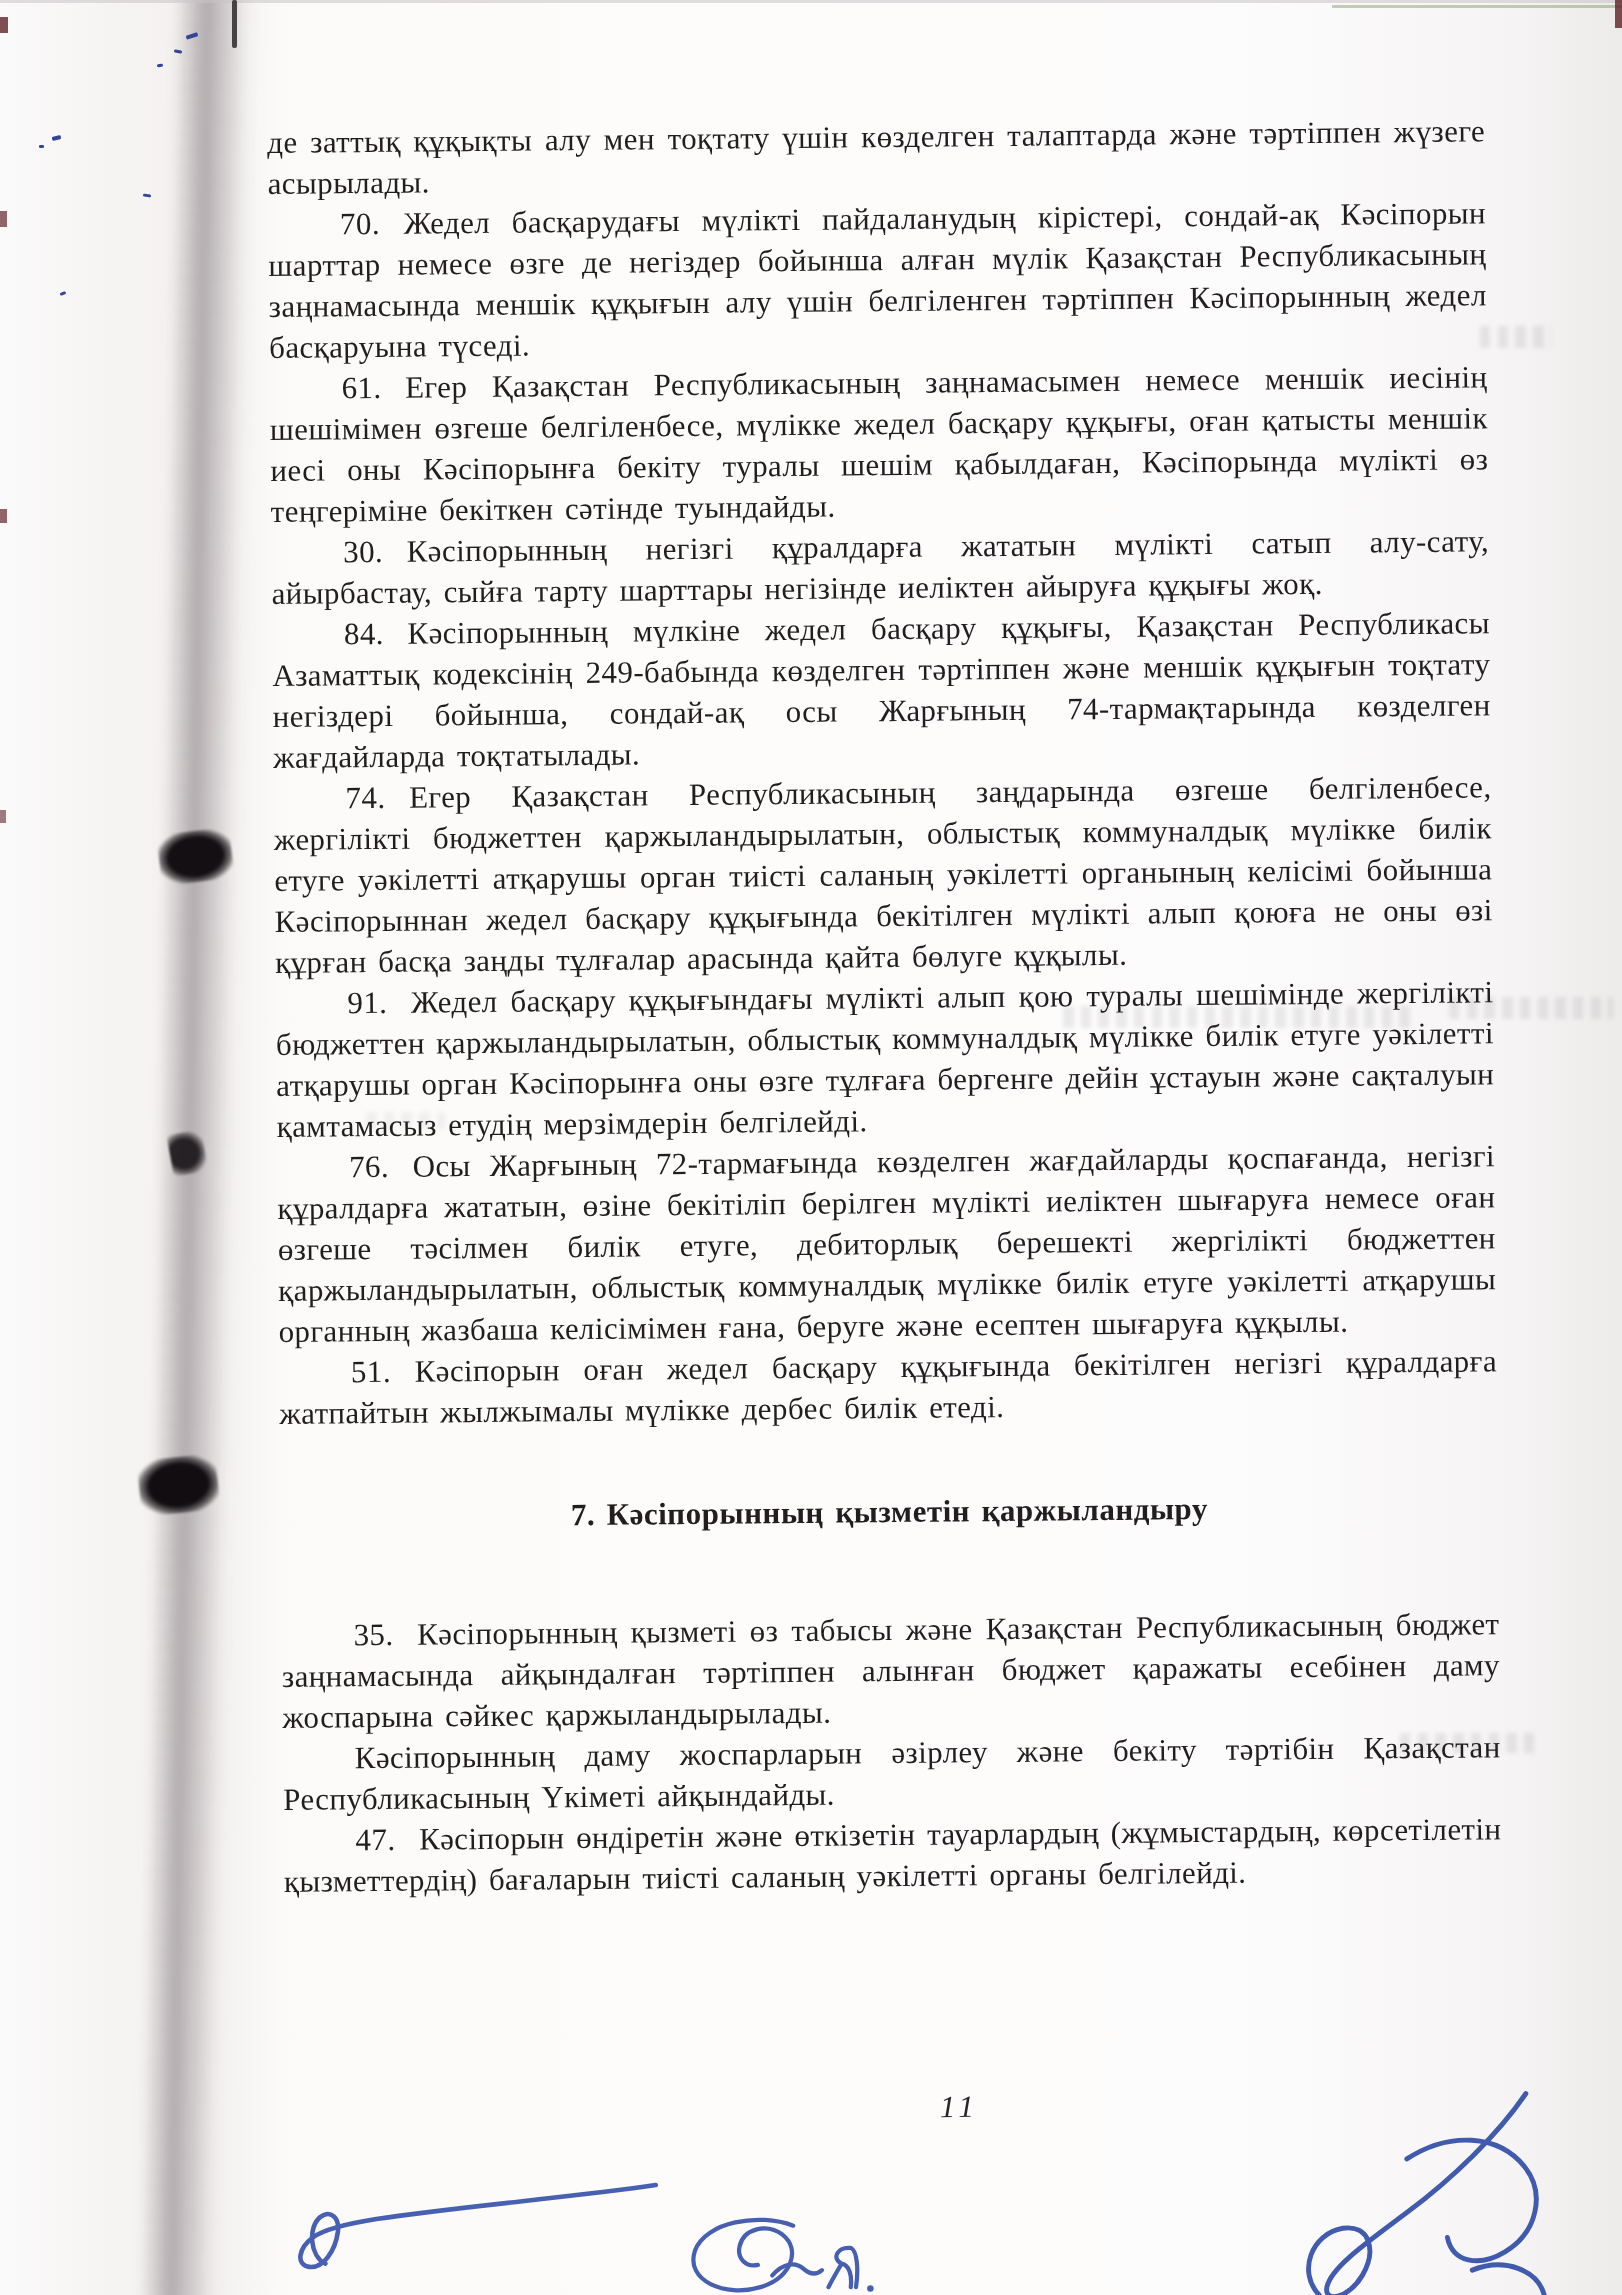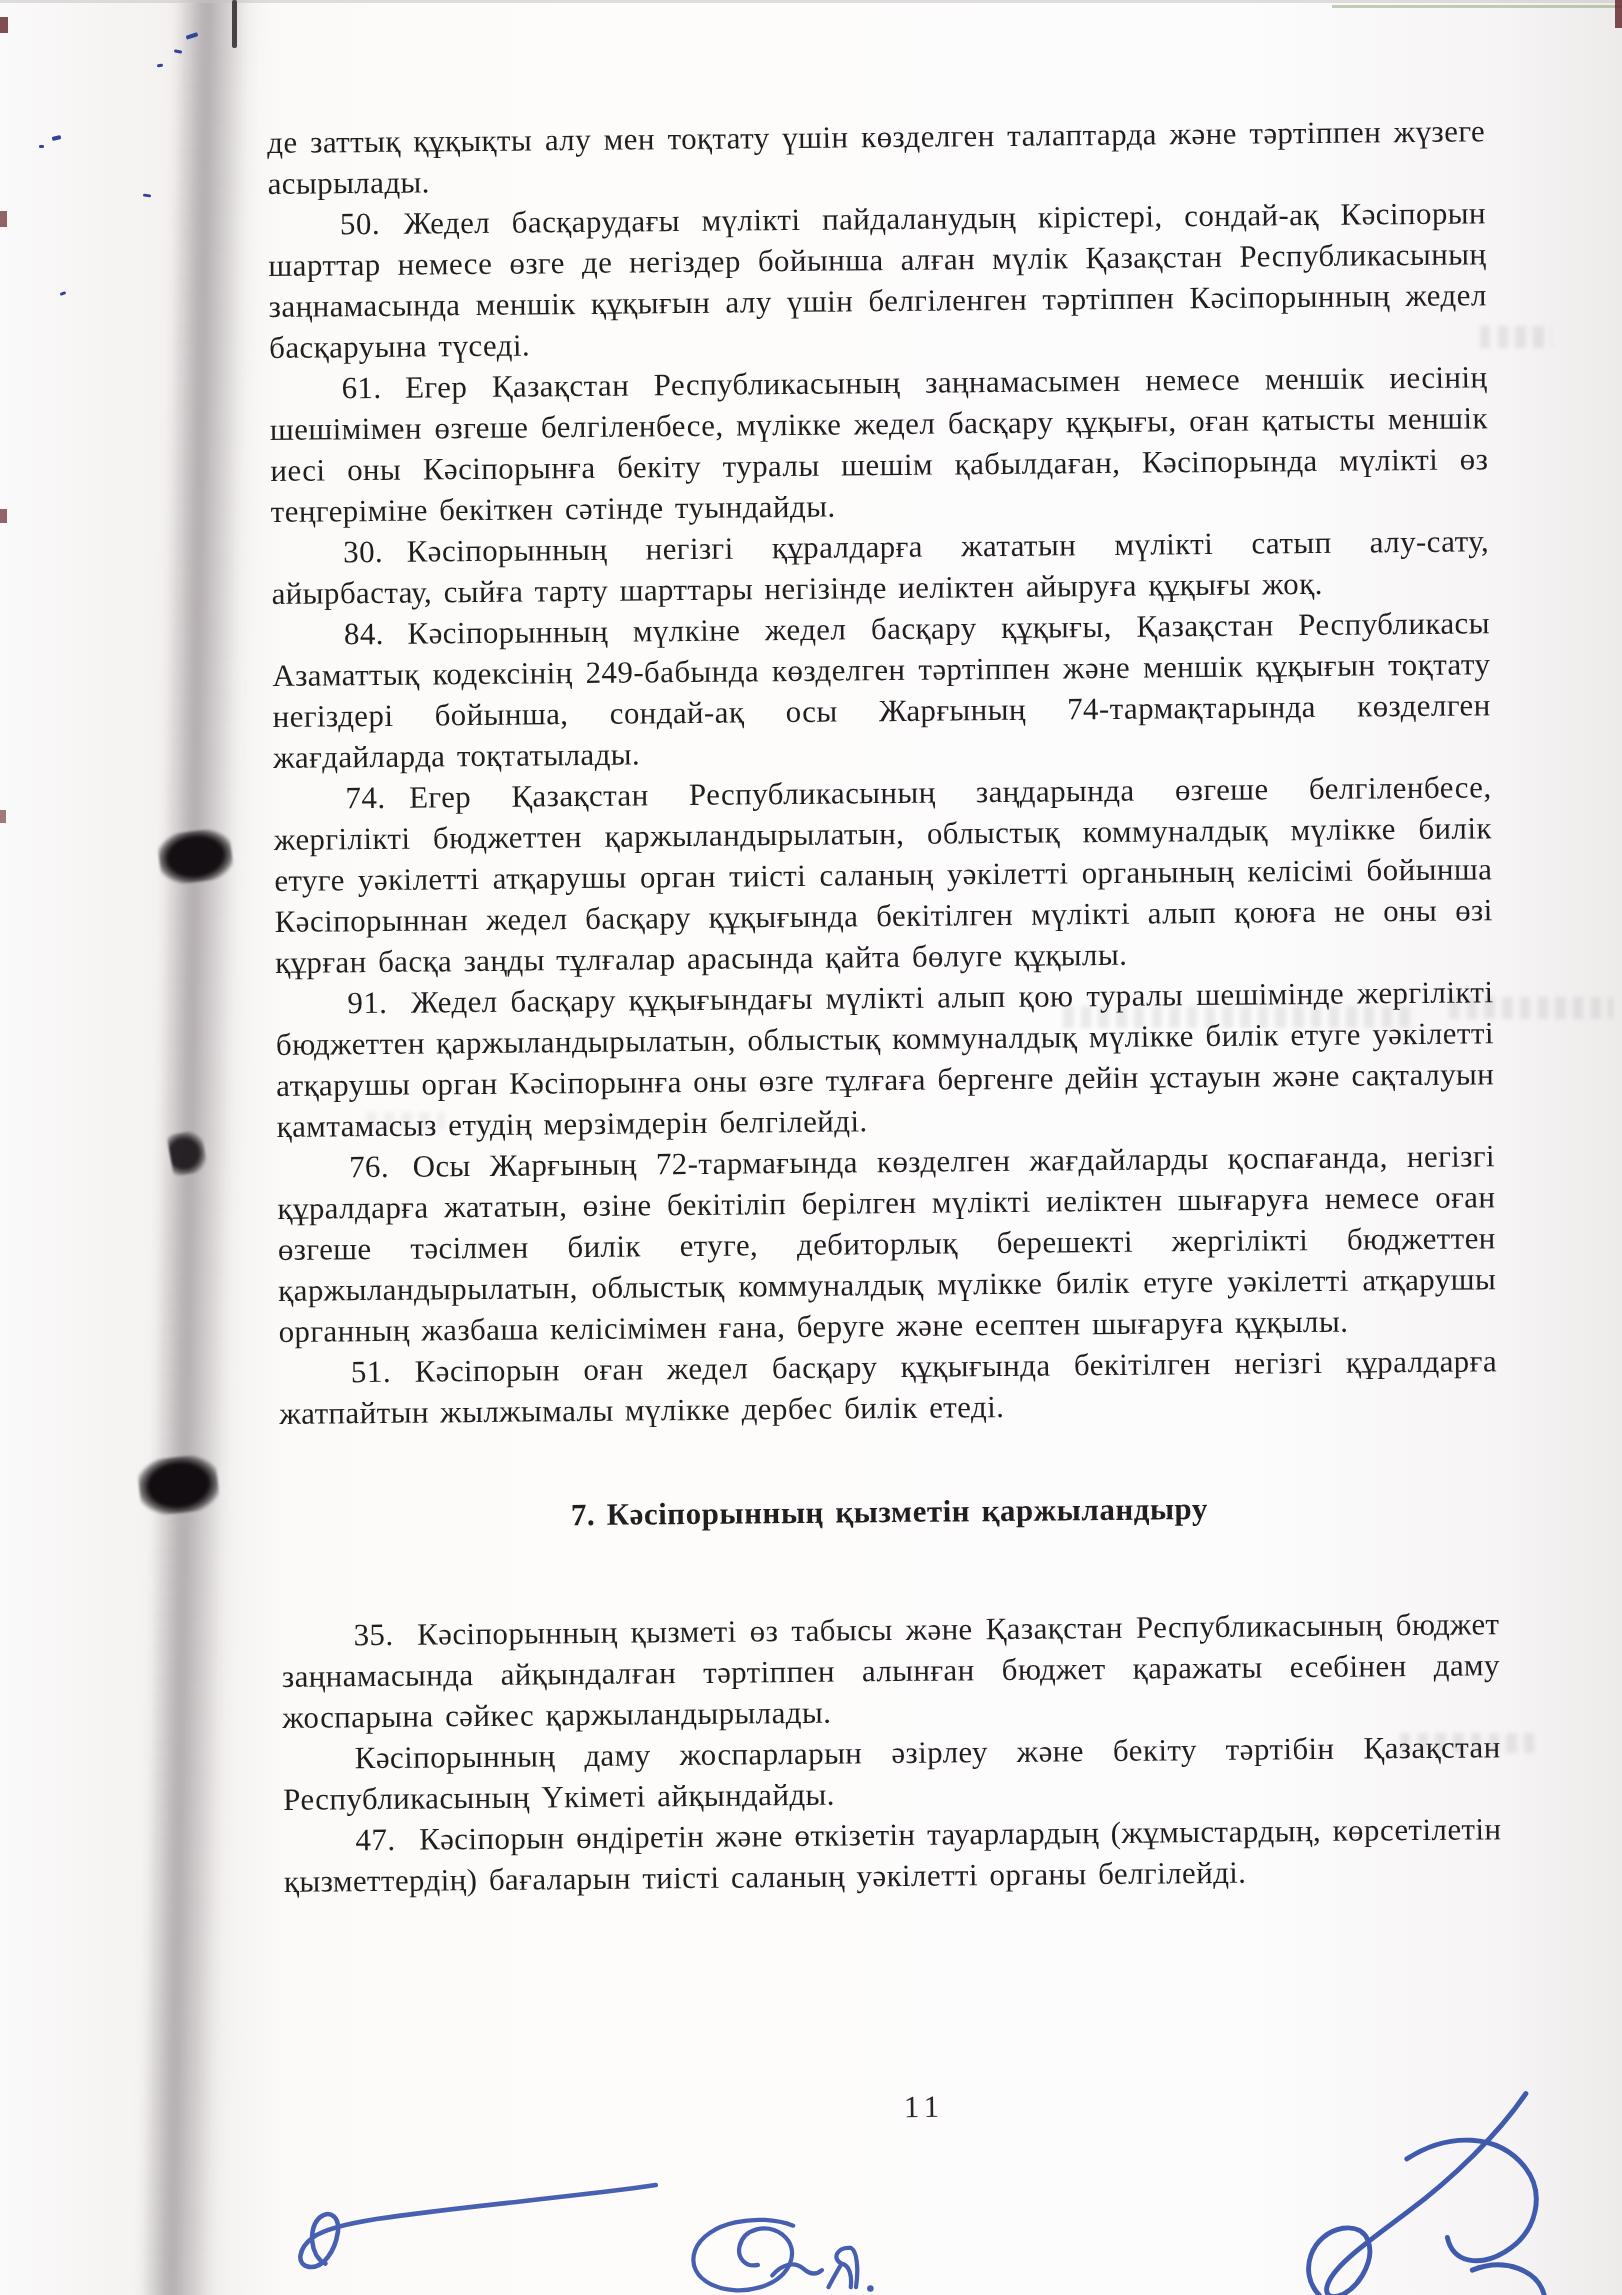--- a/index.html
+++ b/index.html
@@ -71,23 +71,24 @@
     text-align:justify;letter-spacing:0.4px;word-spacing:3.3px;
   }
   .para{margin:0;text-indent:72px;}
   .para.cont{text-indent:0;}
   .pnum{padding-right:23.6px;}
   .heading{
     margin:63px 0 77px;text-align:center;text-indent:0;
     font-weight:700;font-size:31px;letter-spacing:0.5px;
   }
   .page-number{
-    position:absolute;left:904px;top:2089px;
+    position:absolute;left:940px;top:2089px;
     color:#2a2627;font-size:31px;letter-spacing:5.2px;
     transform:rotate(-0.6deg);
+    font-style:italic;
   }
   .signatures{position:absolute;inset:0;pointer-events:none;}
 </style>
 </head>
 <body>
 
 <div class="scan-page"></div>
 <div class="left-white-strip"></div>
 <div class="fold-shadow"></div>
 
@@ -114,21 +115,21 @@
 
 <div class="ghost ghost-1"></div>
 <div class="ghost ghost-2"></div>
 <div class="ghost ghost-3"></div>
 <div class="ghost ghost-4"></div>
 <div class="ghost ghost-5"></div>
 
 <div class="content">
   <p class="para cont"><span>де заттық құқықты алу мен тоқтату үшін көзделген талаптарда және тәртіппен жүзеге асырылады.</span></p>
 
-  <p class="para"><span class="pnum">50.</span><span>Жедел басқарудағы мүлікті пайдаланудың кірістері, сондай-ақ Кәсіпорын шарттар немесе өзге де негіздер бойынша алған мүлік Қазақстан Республикасының заңнамасында меншік құқығын алу үшін белгіленген тәртіппен Кәсіпорынның жедел басқаруына түседі.</span></p>
+  <p class="para"><span class="pnum">70.</span><span>Жедел басқарудағы мүлікті пайдаланудың кірістері, сондай-ақ Кәсіпорын шарттар немесе өзге де негіздер бойынша алған мүлік Қазақстан Республикасының заңнамасында меншік құқығын алу үшін белгіленген тәртіппен Кәсіпорынның жедел басқаруына түседі.</span></p>
   <p class="para"><span class="pnum">61.</span><span>Егер Қазақстан Республикасының заңнамасымен немесе меншік иесінің шешімімен өзгеше белгіленбесе, мүлікке жедел басқару құқығы, оған қатысты меншік иесі оны Кәсіпорынға бекіту туралы шешім қабылдаған, Кәсіпорында мүлікті өз теңгеріміне бекіткен сәтінде туындайды.</span></p>
   <p class="para"><span class="pnum">30.</span><span>Кәсіпорынның негізгі құралдарға жататын мүлікті сатып алу-сату, айырбастау, сыйға тарту шарттары негізінде иеліктен айыруға құқығы жоқ.</span></p>
   <p class="para"><span class="pnum">84.</span><span>Кәсіпорынның мүлкіне жедел басқару құқығы, Қазақстан Республикасы Азаматтық кодексінің 249-бабында көзделген тәртіппен және меншік құқығын тоқтату негіздері бойынша, сондай-ақ осы Жарғының 74-тармақтарында көзделген жағдайларда тоқтатылады.</span></p>
   <p class="para"><span class="pnum">74.</span><span>Егер Қазақстан Республикасының заңдарында өзгеше белгіленбесе, жергілікті бюджеттен қаржыландырылатын, облыстық коммуналдық мүлікке билік етуге уәкілетті атқарушы орган тиісті саланың уәкілетті органының келісімі бойынша Кәсіпорыннан жедел басқару құқығында бекітілген мүлікті алып қоюға не оны өзі құрған басқа заңды тұлғалар арасында қайта бөлуге құқылы.</span></p>
   <p class="para"><span class="pnum">91.</span><span>Жедел басқару құқығындағы мүлікті алып қою туралы шешімінде жергілікті бюджеттен қаржыландырылатын, облыстық коммуналдық мүлікке билік етуге уәкілетті атқарушы орган Кәсіпорынға оны өзге тұлғаға бергенге дейін ұстауын және сақталуын қамтамасыз етудің мерзімдерін белгілейді.</span></p>
   <p class="para"><span class="pnum">76.</span><span>Осы Жарғының 72-тармағында көзделген жағдайларды қоспағанда, негізгі құралдарға жататын, өзіне бекітіліп берілген мүлікті иеліктен шығаруға немесе оған өзгеше тәсілмен билік етуге, дебиторлық берешекті жергілікті бюджеттен қаржыландырылатын, облыстық коммуналдық мүлікке билік етуге уәкілетті атқарушы органның жазбаша келісімімен ғана, беруге және есептен шығаруға құқылы.</span></p>
   <p class="para"><span class="pnum">51.</span><span>Кәсіпорын оған жедел басқару құқығында бекітілген негізгі құралдарға жатпайтын жылжымалы мүлікке дербес билік етеді.</span></p>
 
   <div class="heading">7. Кәсіпорынның қызметін қаржыландыру</div>
 

